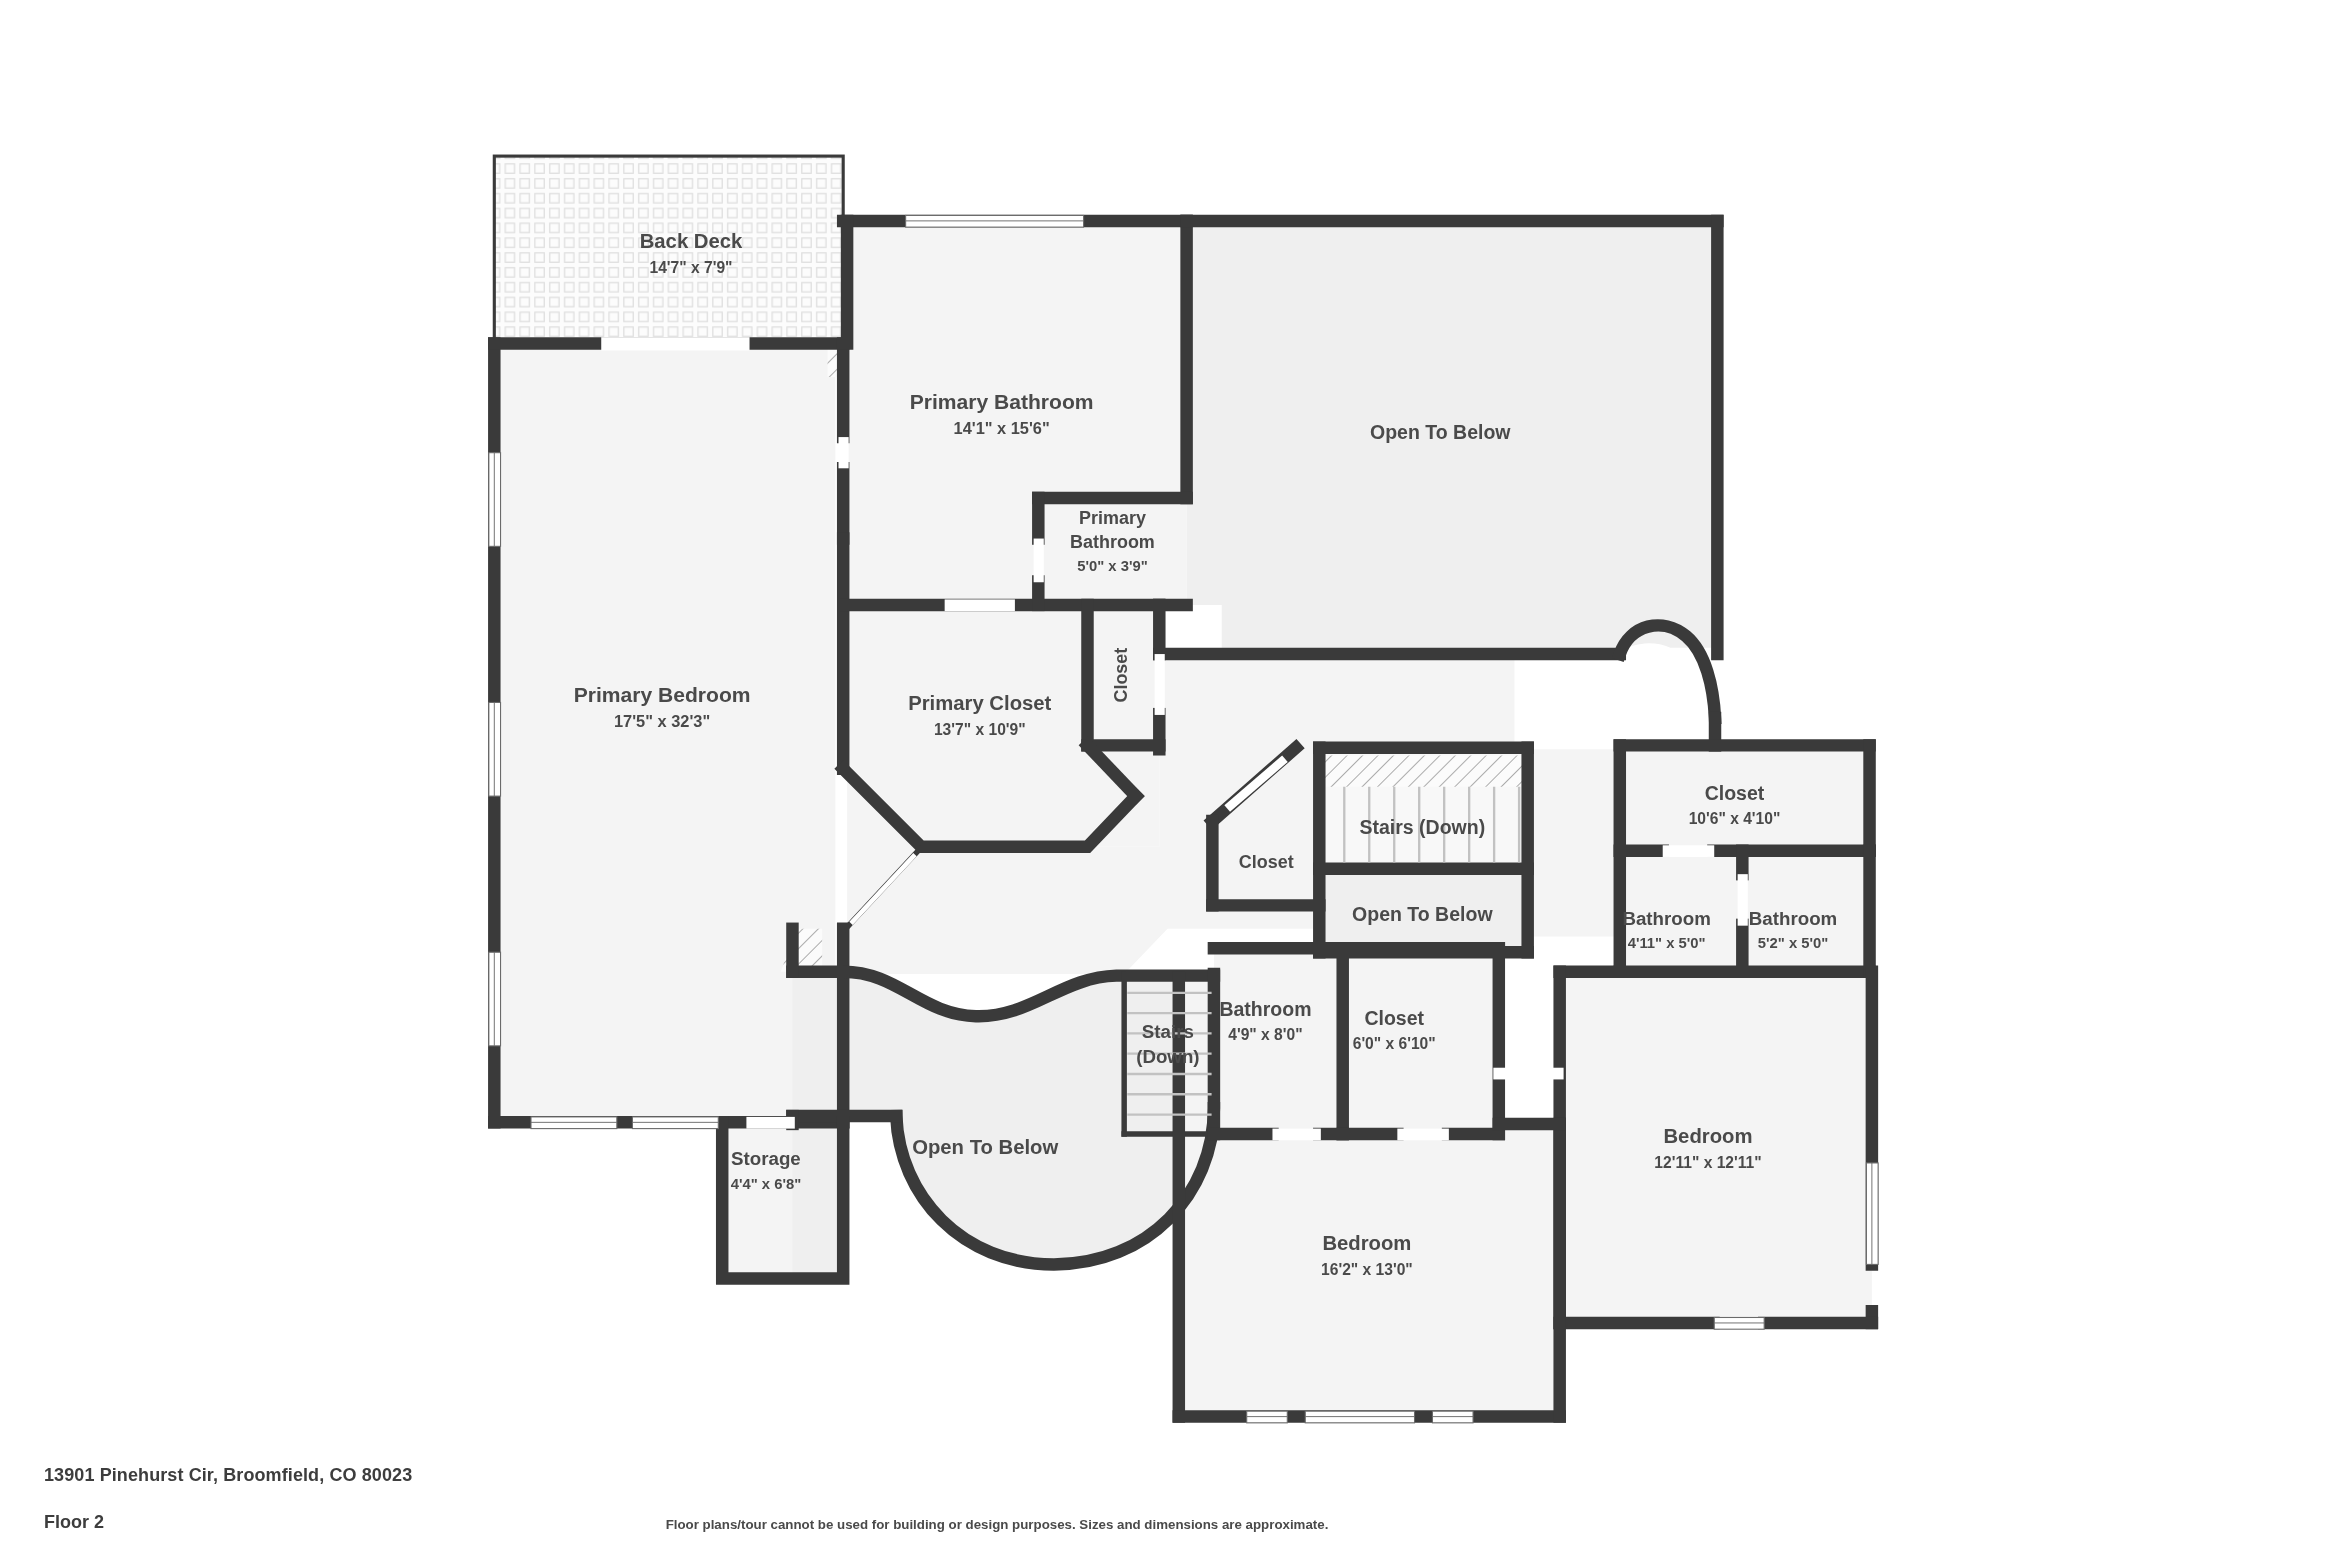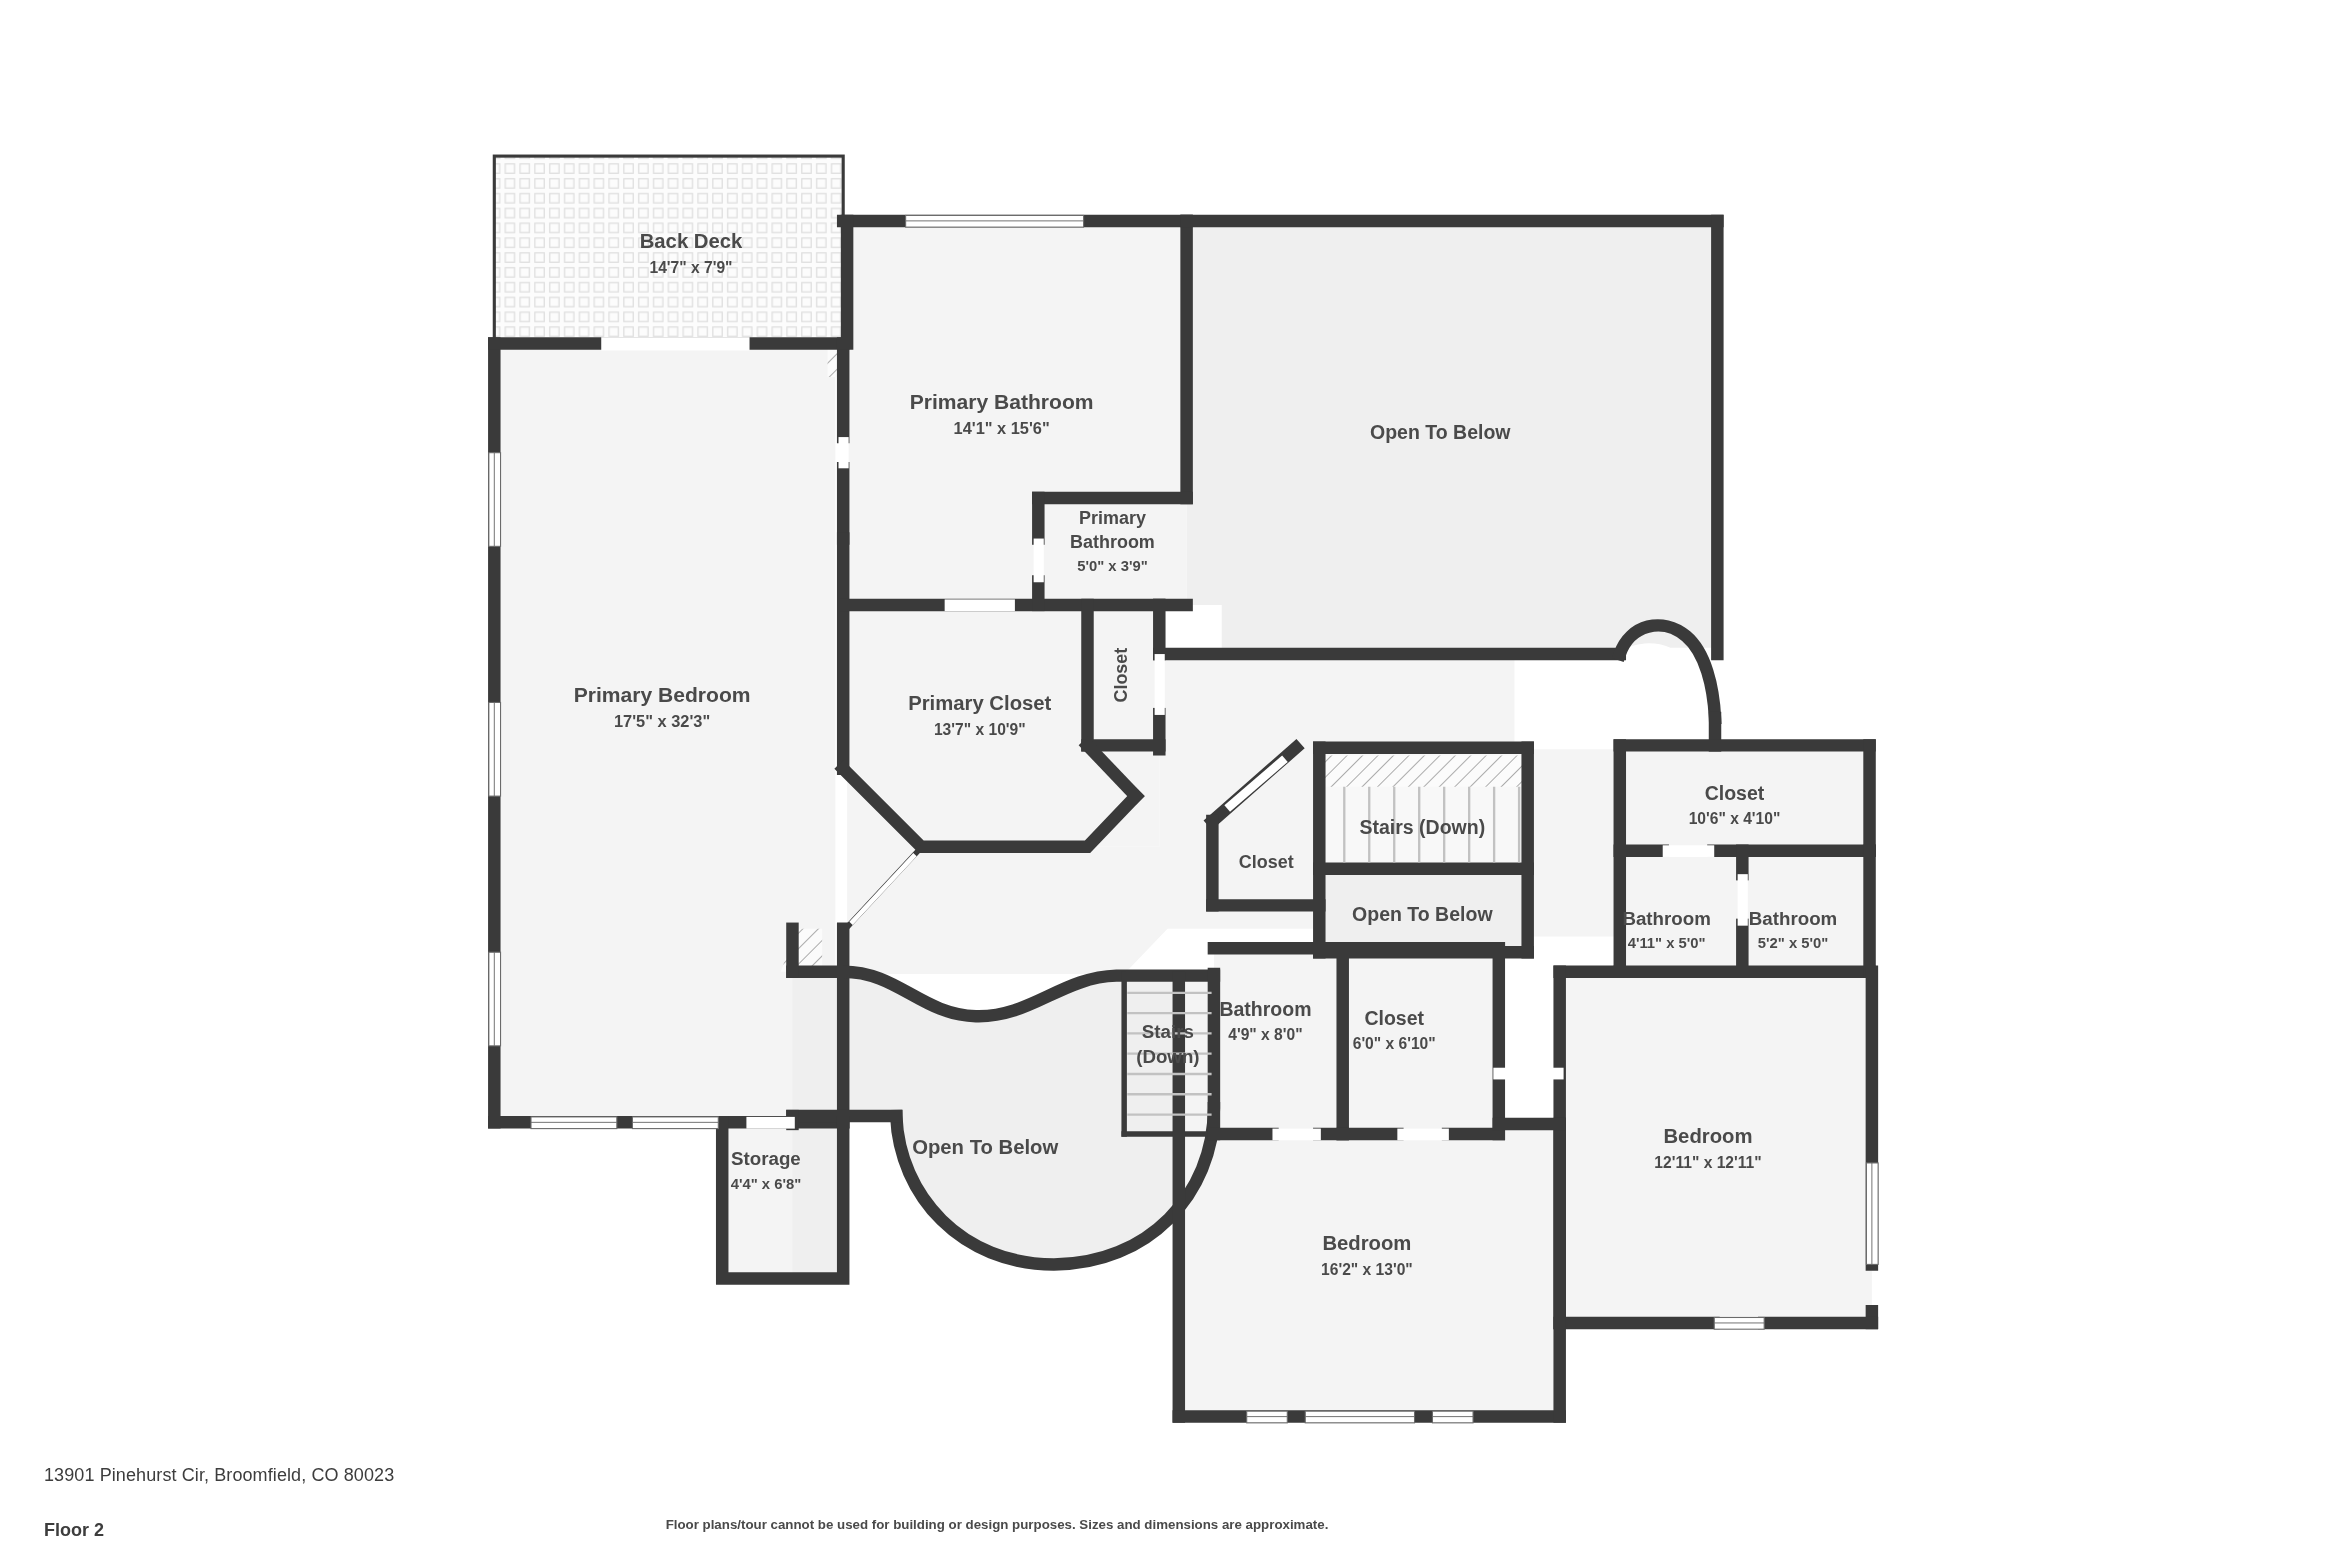--- a/index.html
+++ b/index.html
@@ -33,34 +33,33 @@
   .room-label-dim {
     font-family: "Liberation Sans", sans-serif;
     font-weight: bold;
     fill: #4a4a4a;
   }
   #footer-address {
     position: absolute;
     left: 44px;
     top: 1465px;
     font-size: 18px;
-    font-weight: normal;
+    font-weight: bold;
     color: #3d3d3d;
     letter-spacing: 0.1px;
     font-family: "Liberation Sans", sans-serif;
   }
   #footer-floor {
     position: absolute;
     left: 44px;
     top: 1512px;
     font-size: 18px;
     font-weight: bold;
     color: #3d3d3d;
     font-family: "Liberation Sans", sans-serif;
-    margin-top: 8px;
   }
   #footer-disclaimer {
     position: absolute;
     left: 0;
     top: 1517px;
     width: 1994px;
     text-align: center;
     font-size: 13.3px;
     font-weight: bold;
     color: #4a4a4a;

